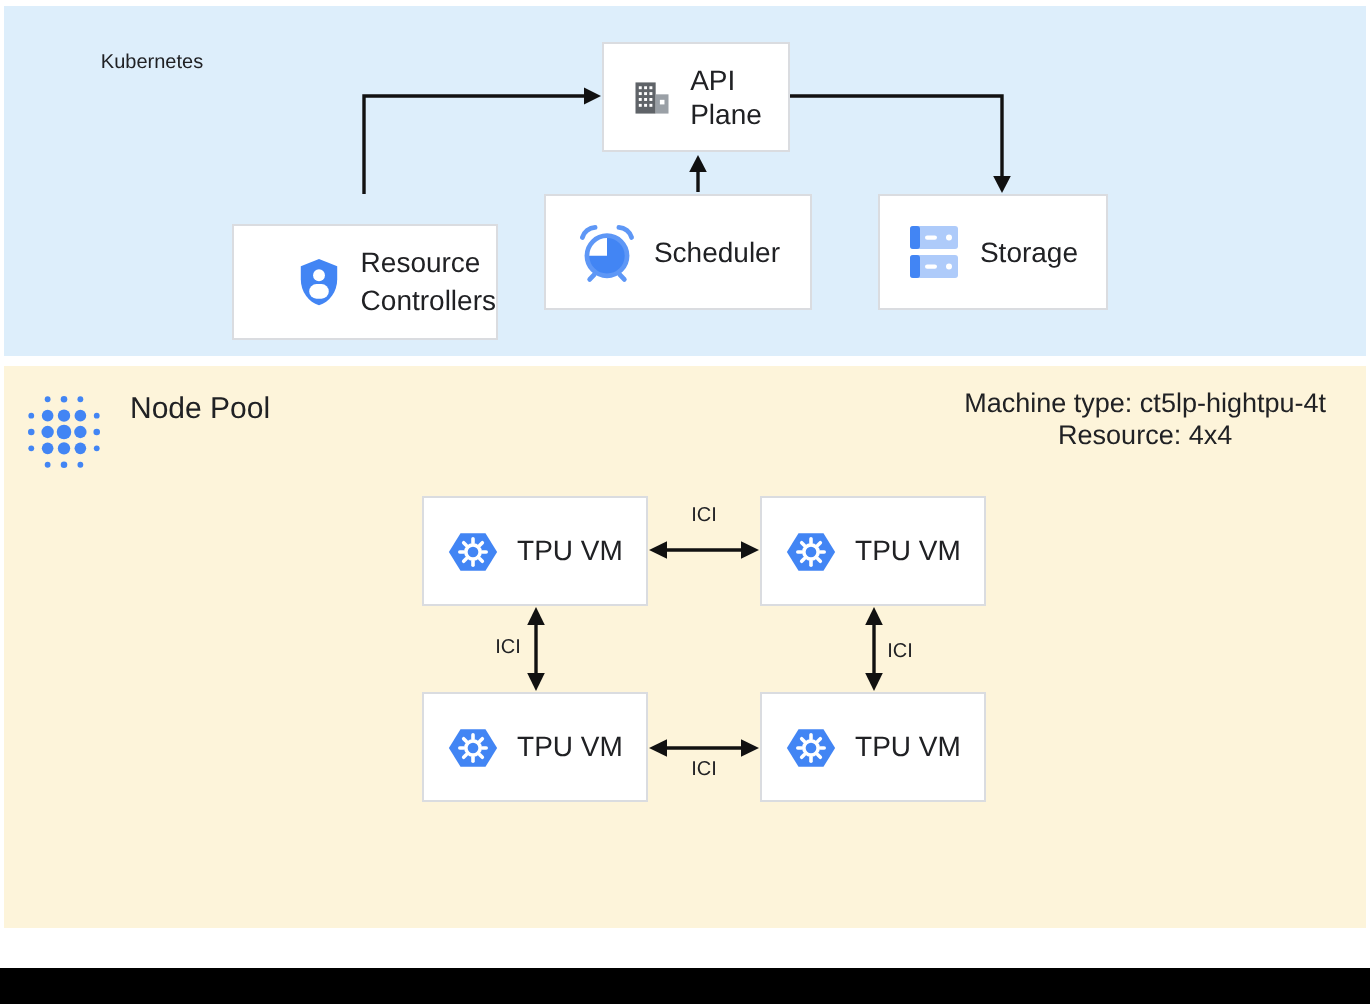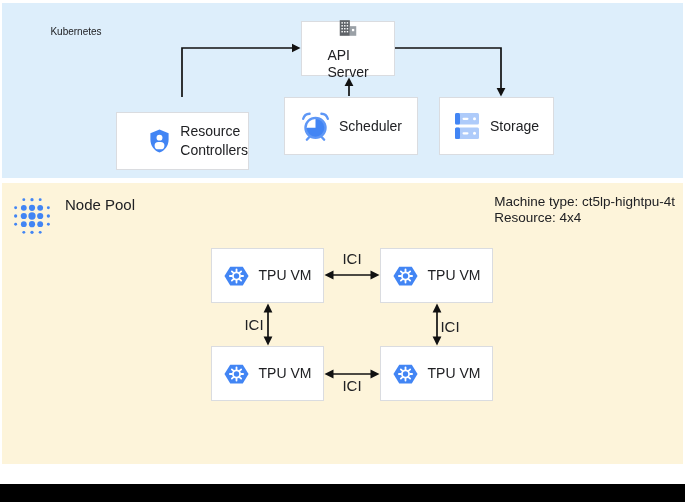--- a/index.html
+++ b/index.html
@@ -11,48 +11,48 @@
   .panel-blue{left:2px;top:3px;width:681px;height:175px;background:var(--control-plane-bg,#ddeefb);}
   .panel-cream{left:2px;top:183px;width:681px;height:281px;background:var(--node-pool-bg,#fdf4da);}
   .bottom-bar{position:absolute;left:0;top:484px;width:685px;height:18px;background:#000;}
 
   .cp-title{position:absolute;left:30px;top:24px;width:92px;text-align:center;
     font-size:10px;line-height:16px;}
   .cp-title span{display:block;}
 
   .node-box{position:absolute;background:#fff;border:1px solid var(--box-border,#dadce0);
     box-sizing:border-box;display:flex;align-items:center;justify-content:center;}
-  #box-api{left:301px;top:21px;width:94px;height:55px;gap:8px;flex-direction:column;}
+  #box-api{left:301px;top:21px;width:94px;height:55px;gap:8px;}
   #box-rc{left:116px;top:112px;width:133px;height:58px;gap:9px;justify-content:flex-end;}
-  #box-sched{left:284px;top:97px;width:134px;height:58px;gap:8px;}
+  #box-sched{left:272px;top:97px;width:134px;height:58px;gap:8px;}
   #box-storage{left:439px;top:97px;width:115px;height:58px;gap:10px;}
   #box-tpu-0{left:211px;top:248px;width:113px;height:55px;gap:10px;}
   #box-tpu-1{left:380px;top:248px;width:113px;height:55px;gap:10px;}
   #box-tpu-2{left:211px;top:346px;width:113px;height:55px;gap:10px;}
   #box-tpu-3{left:380px;top:346px;width:113px;height:55px;gap:10px;}
   .box-label{font-size:14px;line-height:19px;}
   .box-label.two-line span{display:block;}
   #box-api .box-label{line-height:17px;}
 
   .icon{display:block;flex:0 0 auto;}
 
   .arrows{position:absolute;left:0;top:0;width:685px;height:502px;pointer-events:none;}
   .arrows path,.arrows line{stroke:var(--arrow,#111);stroke-width:1.7;fill:none;}
   .arrows polygon{fill:var(--arrow,#111);}
 
-  .ici{position:absolute;font-size:15px;transform:translate(-50%,-50%);}
+  .ici{position:absolute;font-size:10px;transform:translate(-50%,-50%);}
   #ici-0{left:352px;top:258px;}
   #ici-1{left:254px;top:324px;}
   #ici-2{left:450px;top:326px;}
   #ici-3{left:352px;top:385px;}
 
   .np-header{position:absolute;left:12px;top:196px;display:flex;align-items:flex-start;gap:13px;}
   .np-header .np-label{font-size:15px;}
 
-  .machine-info{position:absolute;right:10px;top:194px;text-align:left;
+  .machine-info{position:absolute;right:22px;top:194px;text-align:center;
     font-size:13.5px;line-height:16px;}
   .machine-info span{display:block;}
 
   
   .f-blue{fill:var(--accent-blue,#4285f4);}
   .s-mid{stroke:var(--mid-blue,#5e97f6);fill:none;stroke-linecap:round;}
   .f-pale{fill:var(--pale-blue,#aecbfa);}
   .f-gray{fill:var(--icon-gray,#5f6368);}
   .f-lgray{fill:var(--icon-gray-light,#9aa0a6);}
   .f-white{fill:#fff;}
@@ -120,21 +120,21 @@
           <rect x="10.6" y="12" width="1.6" height="1.6"></rect>
         <rect x="4.8" y="15.2" width="1.6" height="1.6"></rect>
           <rect x="7.7" y="15.2" width="1.6" height="1.6"></rect>
           <rect x="10.6" y="15.2" width="1.6" height="1.6"></rect>
       </g>
       <rect class="f-lgray" x="14" y="10" width="7" height="10.5"></rect>
       <rect class="f-white" x="16.3" y="13" width="2.5" height="2.5"></rect>
     </svg>
     <div class="box-label two-line">
       <span>API</span>
-      <span>Server</span>
+      <span>Plane</span>
     </div>
   </div>
 
   <div class="node-box" id="box-rc">
     <svg class="icon" width="23" height="26" viewBox="0 0 24 27">
       <path class="f-blue" d="M12 1.5 L21.5 5.3 V12 C21.5 18.6 17.4 23.9 12 25.6 C6.6 23.9 2.5 18.6 2.5 12 V5.3 Z"></path>
       <circle class="f-white" cx="12" cy="10" r="3.1"></circle>
       <rect class="f-white" x="6.9" y="14.6" width="10.2" height="7.6" rx="3.8"></rect>
     </svg>
     <div class="box-label two-line">

